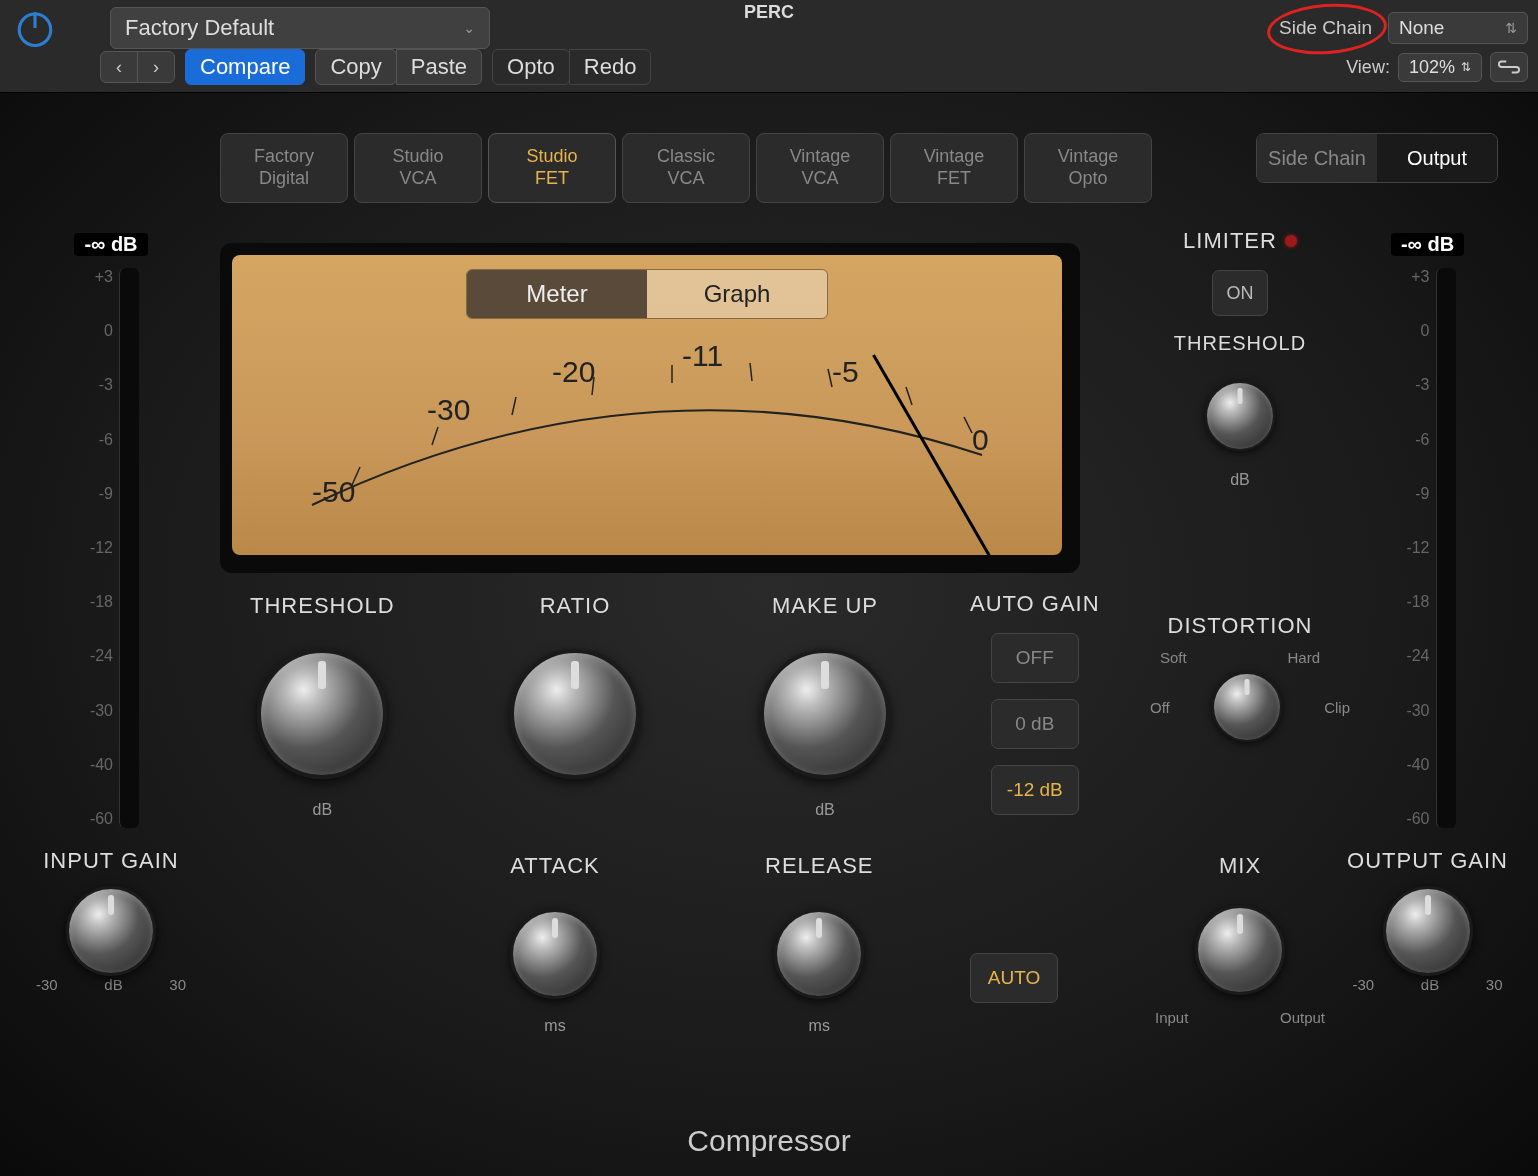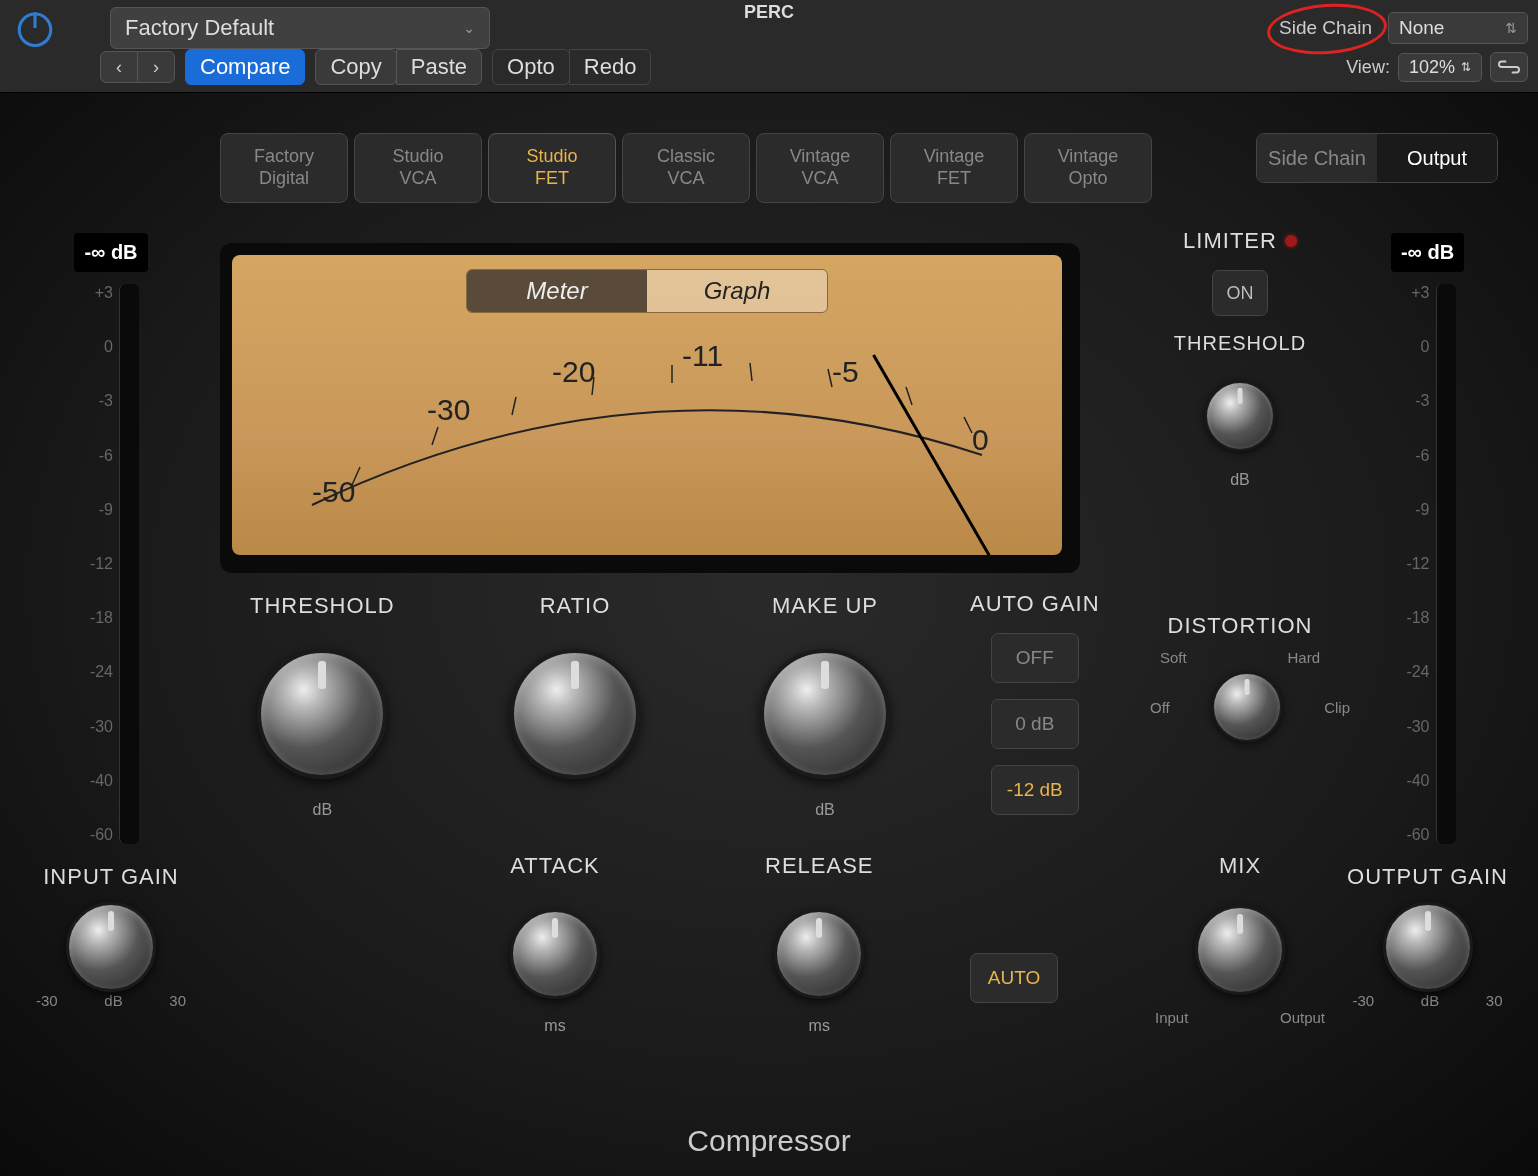--- a/index.html
+++ b/index.html
@@ -43,42 +43,42 @@
 .model-tab { width:128px; height:70px; background:#2b2b2b; border:1px solid #444; border-radius:8px; display:flex; flex-direction:column; align-items:center; justify-content:center; font-size:18px; line-height:1.2; color:#888;}
 .model-tab.active { color:#e8b44a; border-color:#555;}
 .right-tabs { display:flex; position:absolute; right:40px; top:40px; border:1px solid #444; border-radius:8px; overflow:hidden;}
 .right-tab { width:120px; height:48px; display:flex; align-items:center; justify-content:center; font-size:20px; background:#2b2b2b; color:#888;}
 .right-tab.active { background:#1a1a1a; color:#fff;}
 
 
 .vu { position:relative; margin:40px 0 0 200px; width:860px; height:330px; background:#0a0a0a; border-radius:12px; padding:12px;}
 .vu-inner { width:830px; height:300px; background:linear-gradient(180deg,#d4a662 0%,#c9985a 60%,#ba8948 100%); border-radius:8px; position:relative; overflow:hidden;}
 .meter-toggle-wrap { position:absolute; top:14px; left:50%; transform:translateX(-50%); display:flex; border:1px solid rgba(0,0,0,.35); border-radius:6px; overflow:hidden; z-index:3;}
-.meter-toggle { width:180px; height:42px; display:flex; align-items:center; justify-content:center; font-size:24px;font-style:italic;}
+.meter-toggle { width:180px; height:48px; display:flex; align-items:center; justify-content:center; font-size:24px;}
 .meter-toggle.active { background:#5a4a3a; color:#eee;}
 .meter-toggle.inactive { background:rgba(255,255,255,.35); color:#222;}
 .needle { position:absolute; left:640px; top:100px; width:3px; height:260px; background:#000; transform-origin:top center; transform:rotate(-30deg); z-index:2;}
 .vu-scale { position:absolute; width:100%; height:100%; }
 .vu-num { position:absolute; font-size:30px; color:#222; font-weight:500;}
 
 
 .knob-big { width:130px; height:130px; border-radius:50%; background:radial-gradient(circle at 35% 30%, #eee 0%, #bbb 15%, #555 50%, #222 100%); border:4px solid #1a1a1a; position:relative; box-shadow:0 4px 12px rgba(0,0,0,.7), inset 0 2px 8px rgba(255,255,255,.3);}
 .knob-big::after { content:''; position:absolute; width:8px; height:28px; background:#ddd; top:8px; left:50%; transform:translateX(-50%); border-radius:3px;}
 .knob-small { width:90px; height:90px; border-radius:50%; background:radial-gradient(circle at 35% 30%, #eee 0%, #bbb 15%, #555 50%, #222 100%); border:3px solid #1a1a1a; position:relative; box-shadow:0 3px 10px rgba(0,0,0,.7), inset 0 2px 6px rgba(255,255,255,.3);}
 .knob-small::after { content:''; position:absolute; width:6px; height:20px; background:#ddd; top:6px; left:50%; transform:translateX(-50%); border-radius:3px;}
 .knob-tiny { width:70px; height:70px; border-radius:50%; background:radial-gradient(circle at 35% 30%, #eee 0%, #bbb 15%, #555 50%, #222 100%); border:2px solid #1a1a1a; position:relative; box-shadow:0 2px 8px rgba(0,0,0,.7), inset 0 1px 4px rgba(255,255,255,.3);}
 .knob-tiny::after { content:''; position:absolute; width:5px; height:16px; background:#ddd; top:5px; left:50%; transform:translateX(-50%); border-radius:2px;}
 
 .knob-label { font-size:22px; letter-spacing:1px; color:#ddd; text-align:center;}
 .sub-label { font-size:16px; color:#999; text-align:center;}
 
 
 .slider-track { width:20px; height:560px; background:#0a0a0a; border-radius:6px; border-left:1px solid #333; position:relative;}
 .scale-label { font-size:16px; color:#666; text-align:right; width:30px;}
-.inf-label { font-size:20px; font-weight:600; color:#fff; background:#000; padding:8px 10px; border-radius:4px;}
+.inf-label { font-size:20px; font-weight:600; color:#fff; background:#000; padding:0 10px; border-radius:4px;}
 
 
 .sq-btn { width:88px; height:50px; background:#2b2b2b; border:1px solid #444; border-radius:7px; display:flex; align-items:center; justify-content:center; font-size:19px; color:#888;}
 .sq-btn.active { color:#e8b44a;}
 .on-btn { width:56px; height:46px; background:#2b2b2b; border:1px solid #444; border-radius:7px; display:flex; align-items:center; justify-content:center; font-size:18px; color:#bbb;}
 .led { width:12px; height:12px; border-radius:50%; background:#a01818; margin-left:8px; box-shadow:0 0 4px rgba(255,40,40,.5);}
 
 .footer-title { position:absolute; bottom:18px; left:50%; transform:translateX(-50%); font-size:30px; color:#ccc;}
 
 

